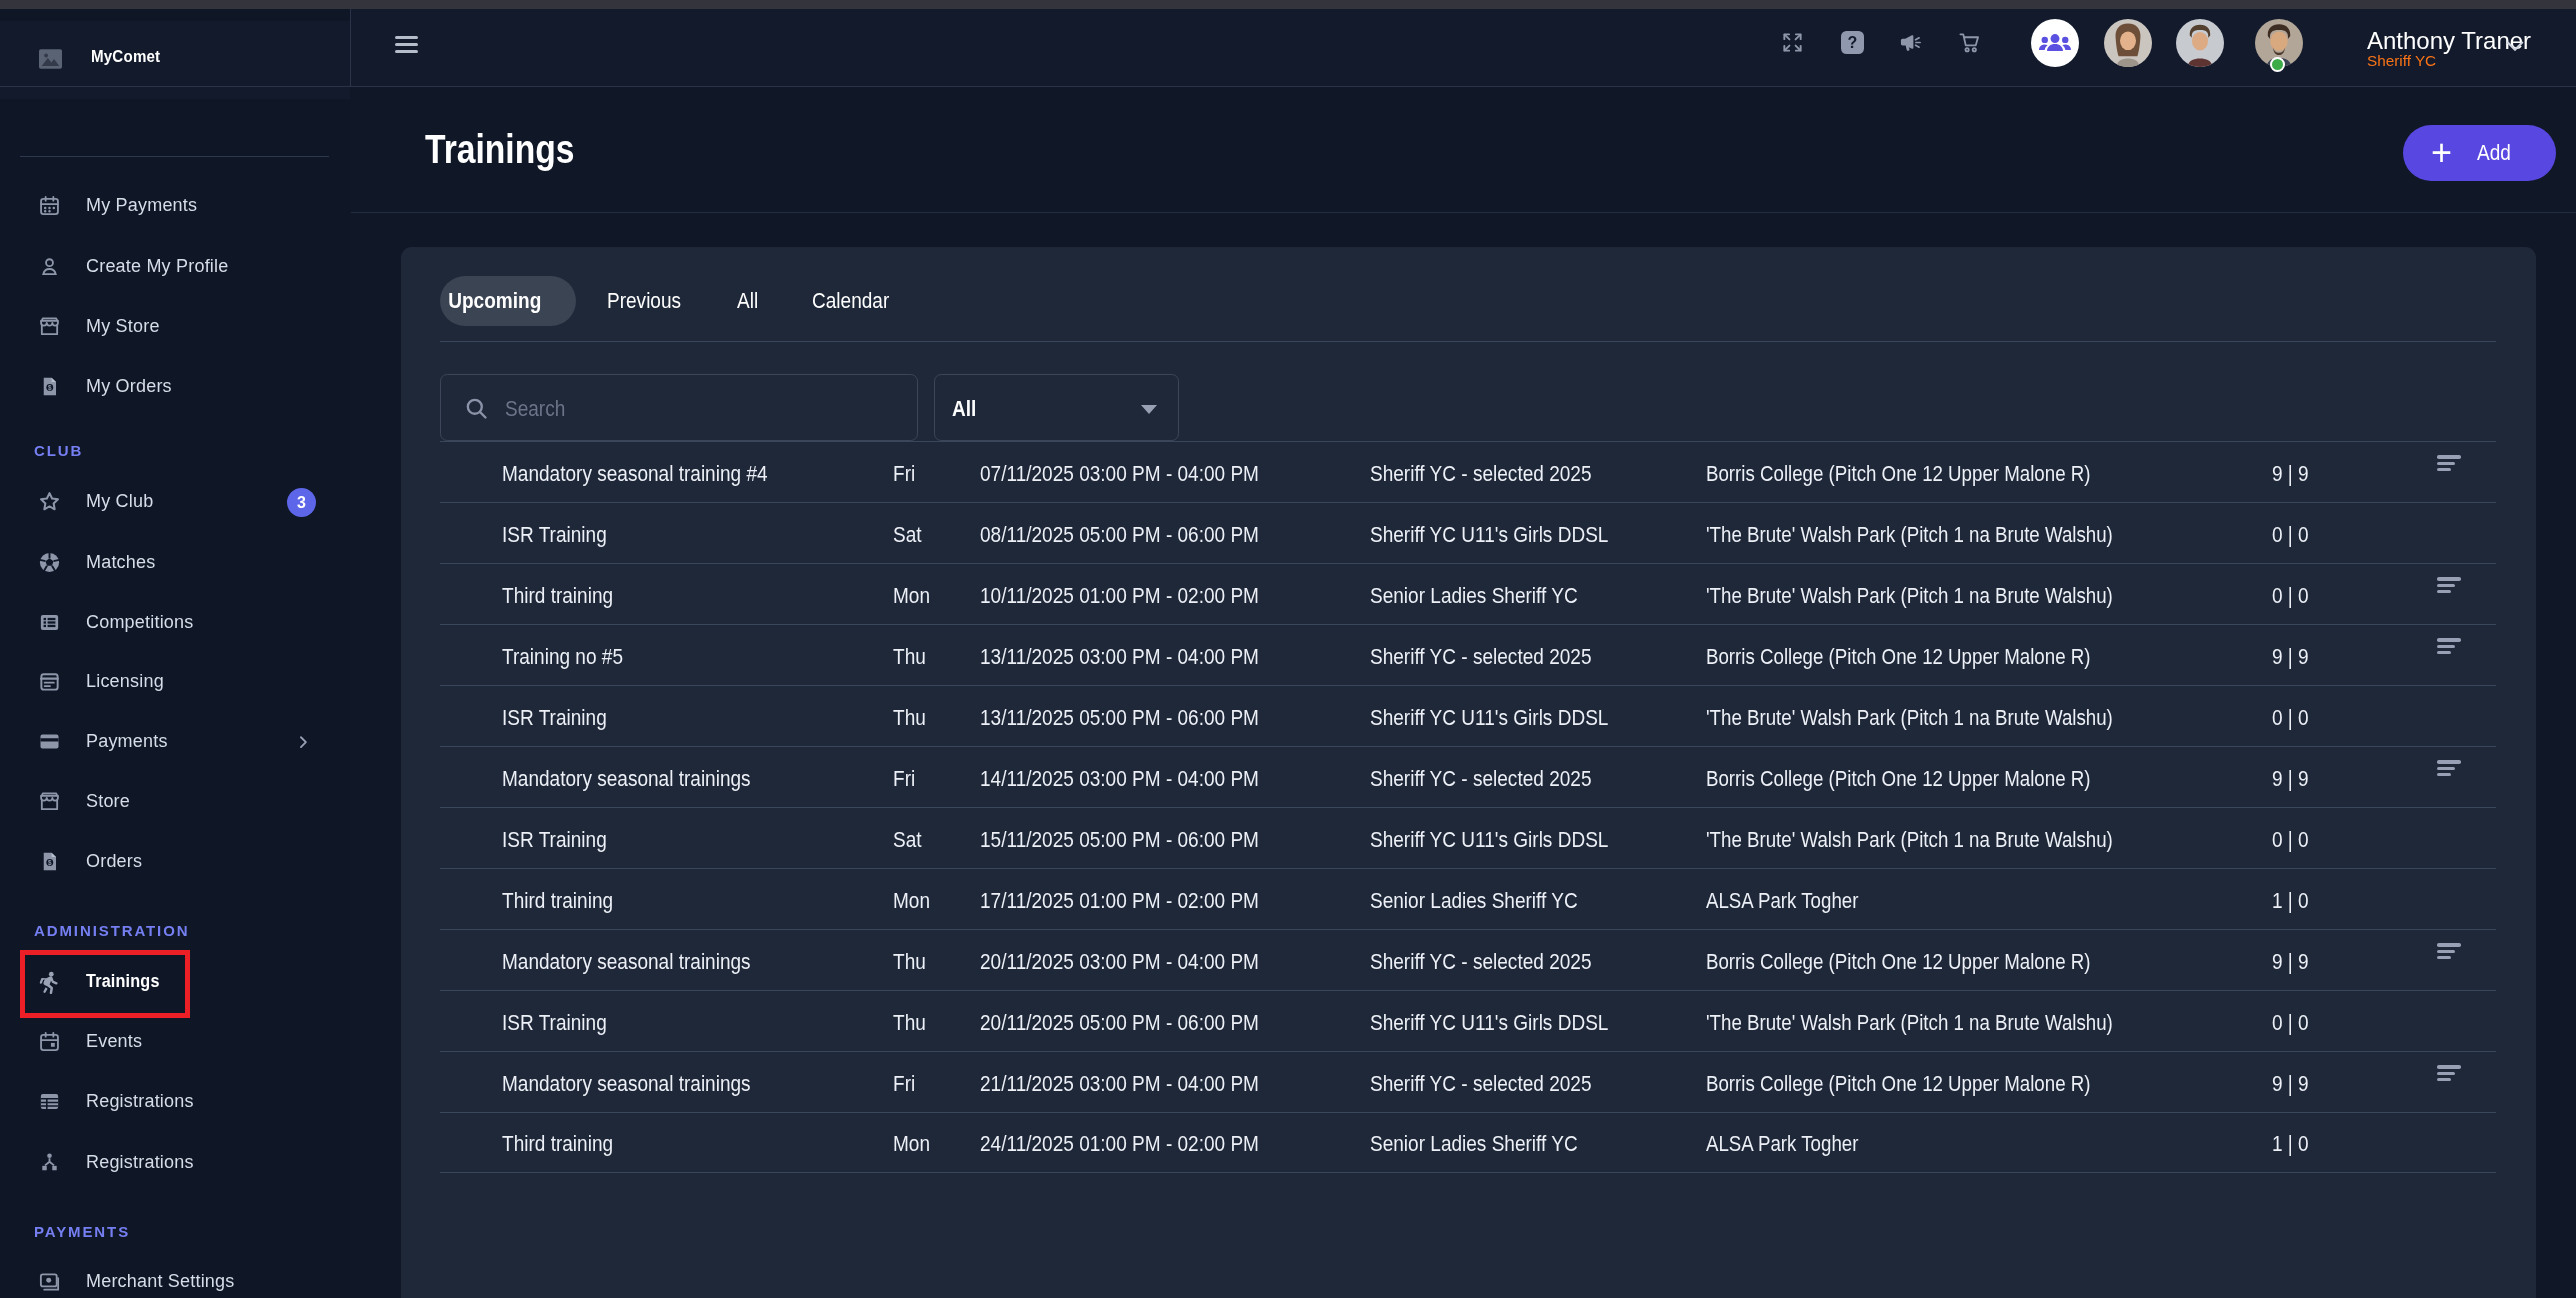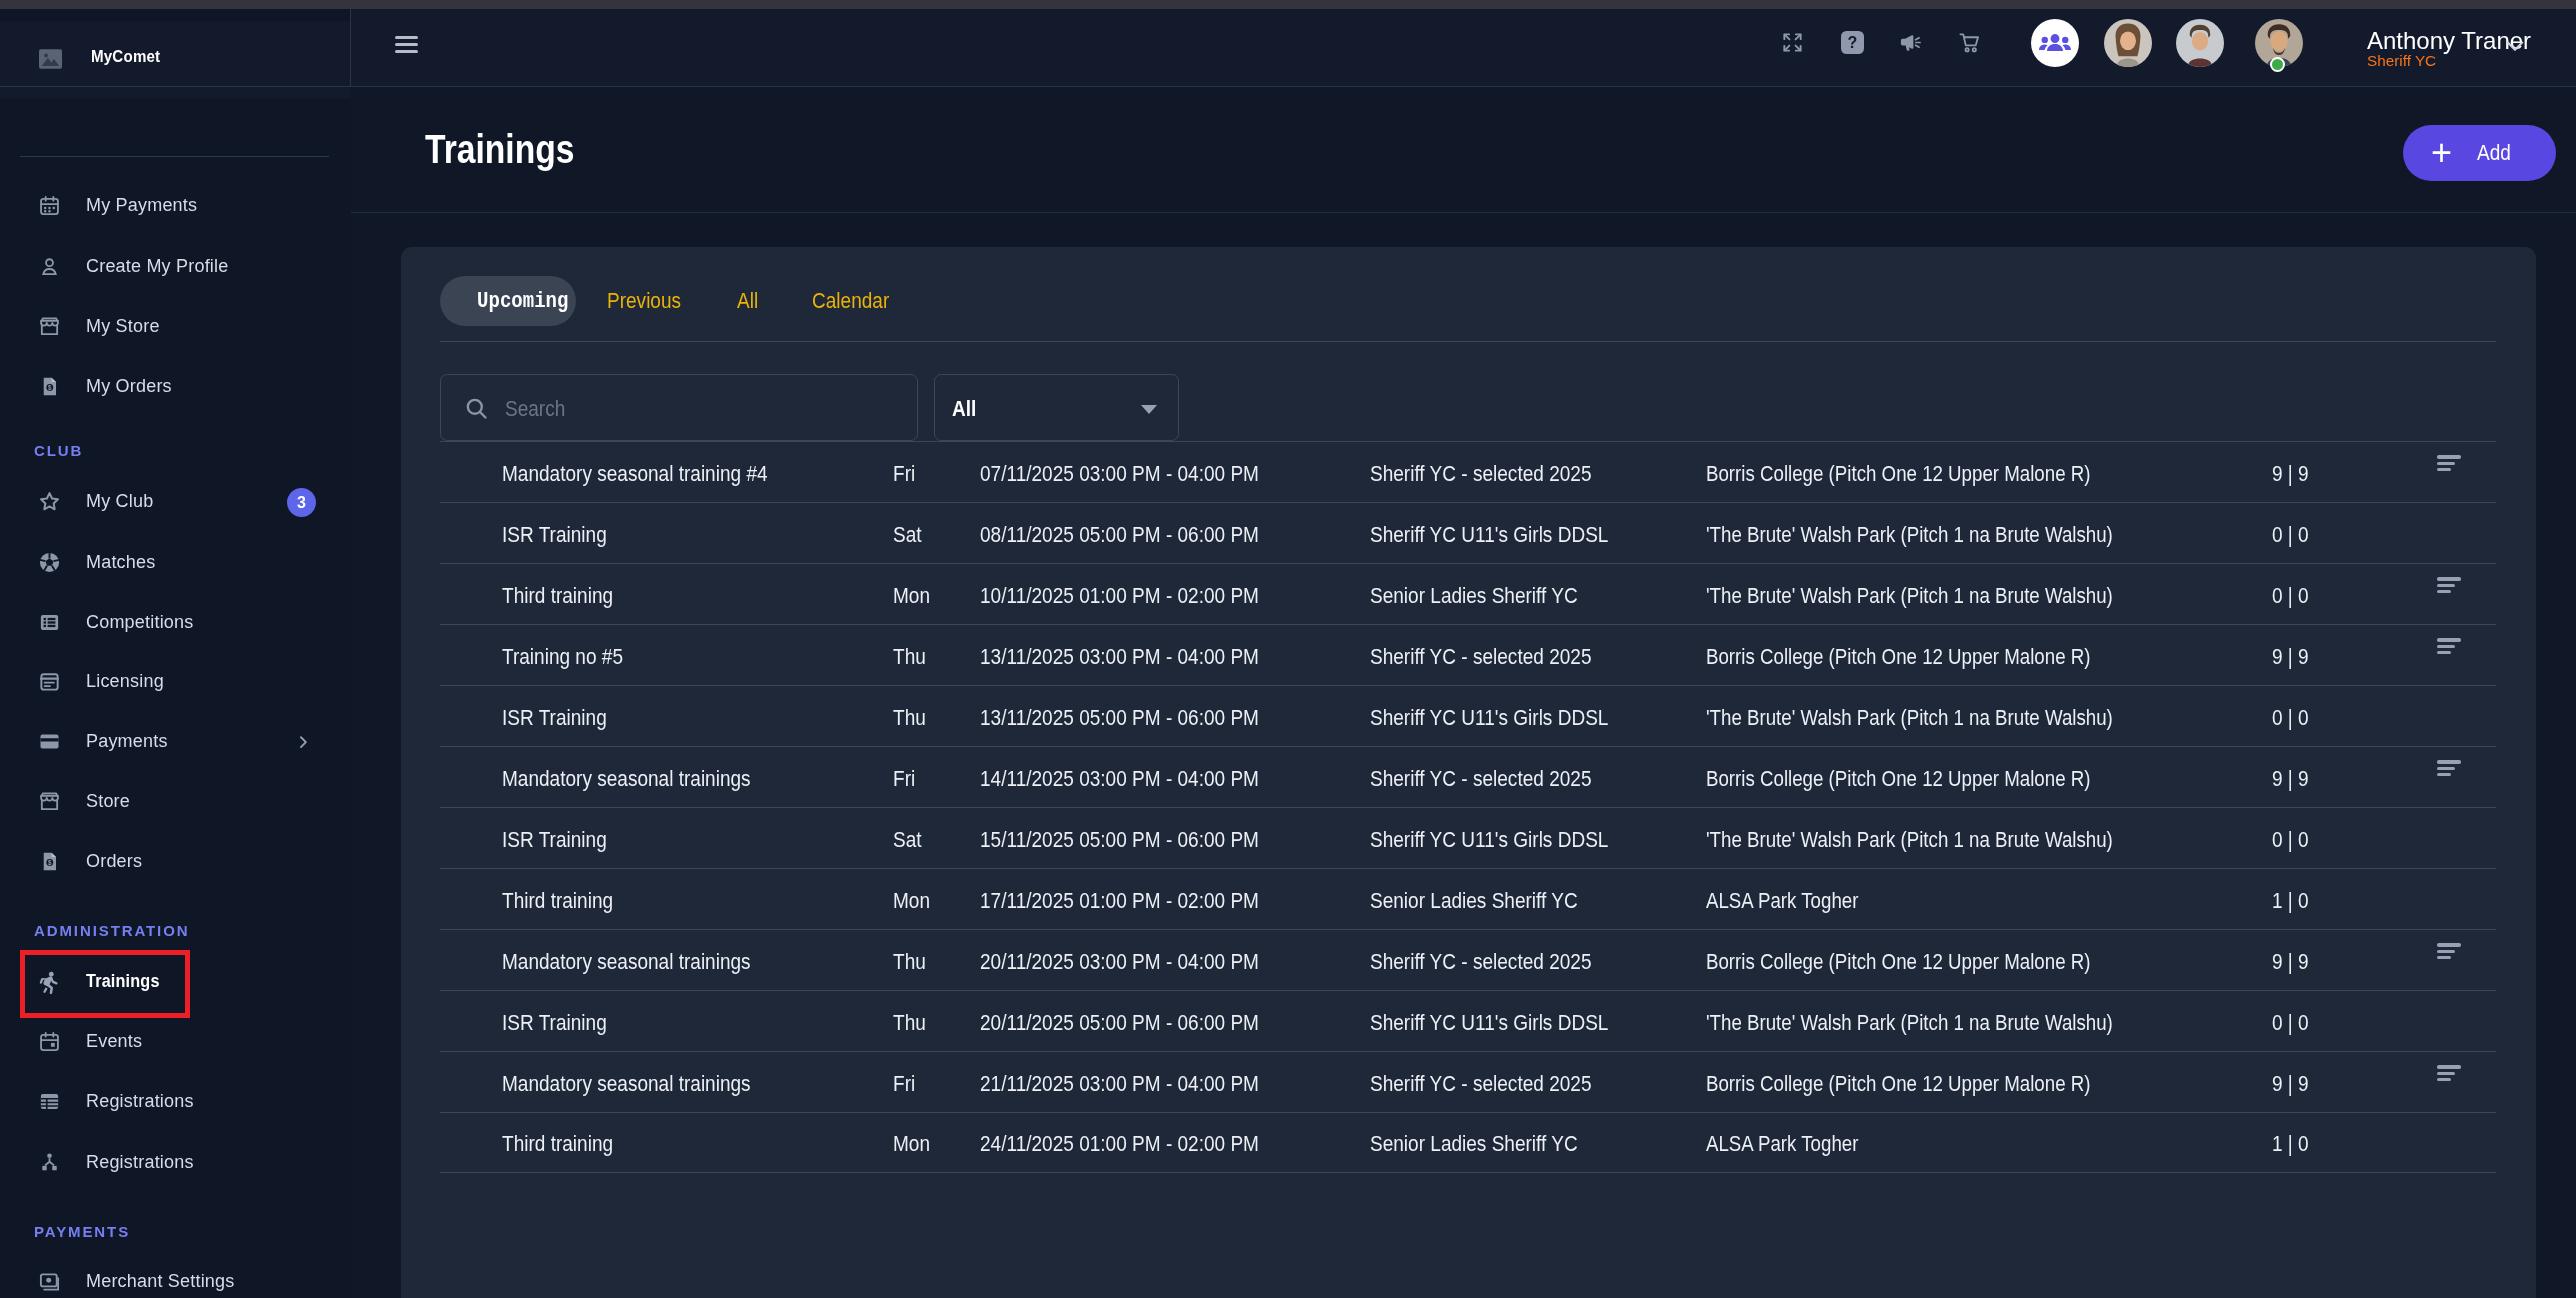--- a/index.html
+++ b/index.html
@@ -32,22 +32,22 @@
   #uname { position:absolute; left:2367px; top:27px; font-size:24px; font-weight:normal; color:#fff; }
   #uorg  { position:absolute; left:2367px; top:52px; font-size:15.3px; color:#f97316; }
   
   #titleband { position:absolute; left:351px; top:87px; width:2225px; height:126px; border-bottom:0.9px solid #222d44; background:#101828; }
   #h1 { position:absolute; left:74px; top:39px; font-size:41px; font-weight:bold; color:#fff; }
   #addbtn { position:absolute; left:2403px; top:125px; width:153px; height:56px; border-radius:28px; background:#5847e0; }
   #addbtn .pl { position:absolute; left:28px; top:50%; transform:translateY(-50%); font-size:36px; color:#fff; font-weight:400; }
   #addbtn .tx { position:absolute; left:74px; top:50%; transform:translateY(-50%) scaleX(.85); transform-origin:0 50%; font-size:22.4px; color:#fff; }
   
   #card { position:absolute; left:401px; top:247px; width:2135px; height:1052px; background:#1e2839; border-radius:10.8px 10.8px 0 0; }
-  .tab { position:absolute; top:29px; height:50px; line-height:50px; font-size:22.4px; color:#eab308; }
-  #tab1 { width:136px; background:#3a4453; border-radius:25px; color:#fff; font-weight:bold; text-align:right;font-family:Liberation Mono, monospace; }
+  .tab { position:absolute; top:29px; height:50px; line-height:50px; font-size:22.4px; color:#ffffff; }
+  #tab1 { width:136px; background:#3a4453; border-radius:25px; color:#fff; font-weight:bold; text-align:left; }
   #tabline { position:absolute; left:39px; top:94px; width:2056px; height:0.9px; background:#3a465b; }
   #search { position:absolute; left:39px; top:127px; width:478px; height:67px; border:1.8px solid #3c4658; border-radius:7.2px; }
   #search svg { position:absolute; left:21.5px; top:20px; }
   #search .ph { position:absolute; left:64px; top:20.6px; font-size:22.4px; color:#6b7488; }
   #select { position:absolute; left:533px; top:127px; width:245px; height:67px; border:1.8px solid #3c4658; border-radius:7.2px; }
   #select .tx { position:absolute; left:17px; top:20.6px; font-size:22.4px; color:#fff; font-weight:bold; }
   #select .car { position:absolute; right:21.5px; top:30px; width:0; height:0; border-left:8px solid transparent; border-right:8px solid transparent; border-top:9px solid #98a1b3; }
   
   #table { position:absolute; left:39px; top:194px; width:2056px; }
   .th { position:relative; height:123px; font-size:19px; font-weight:bold; color:#8a93a6; }

